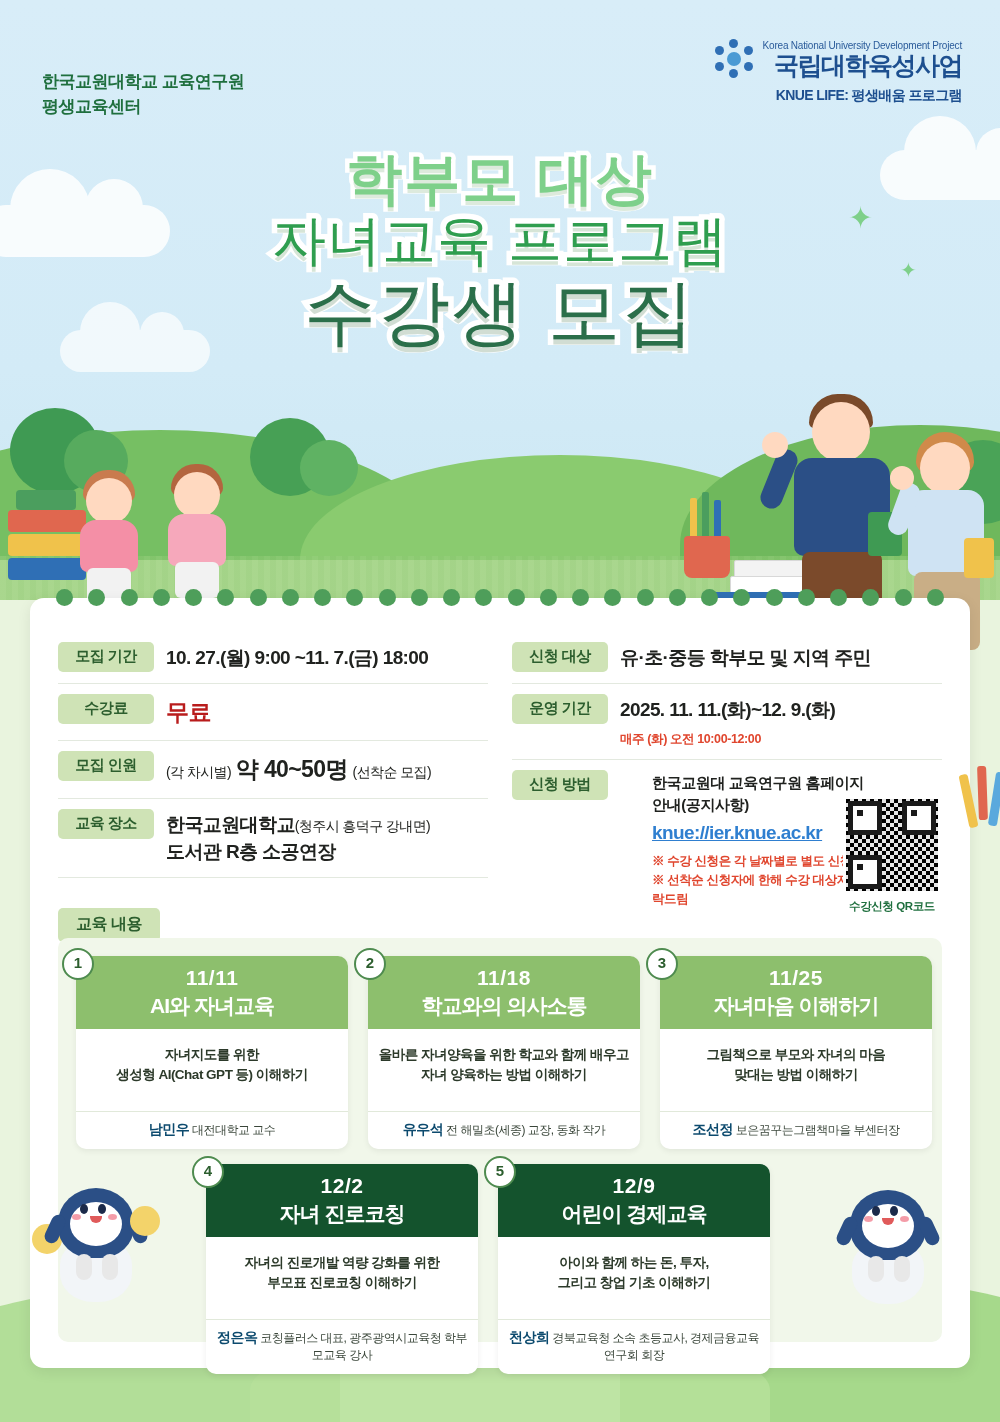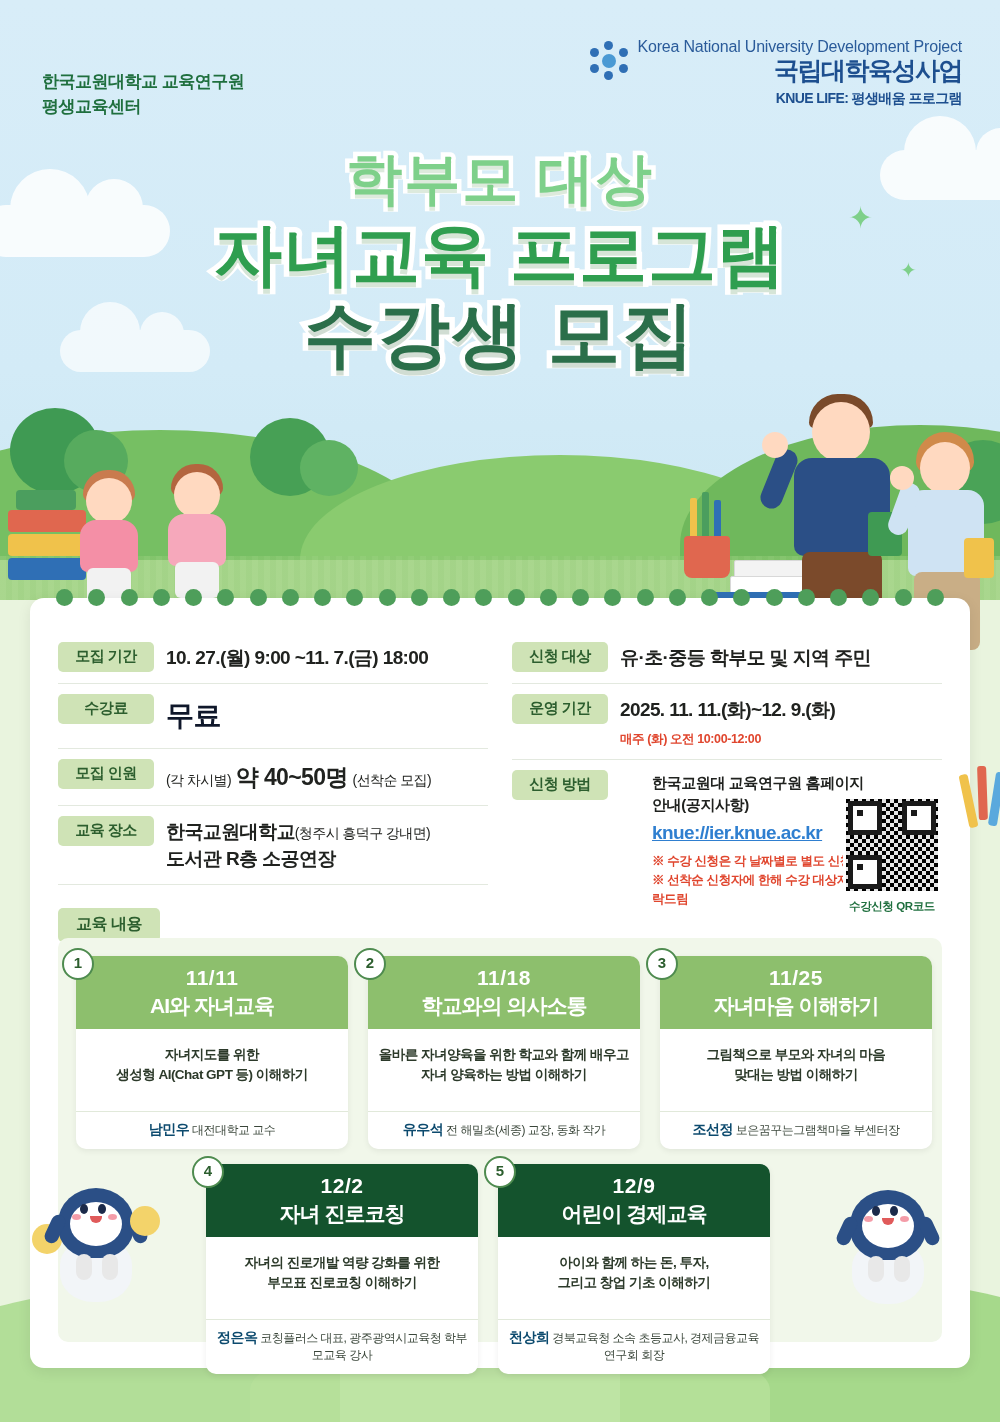--- a/index.html
+++ b/index.html
@@ -121,21 +121,21 @@
     border-radius: 50%;
   }
   .km-c { width: 14px; height: 14px; left: 14px; top: 14px; background:#4a9ad4 !important;}
   .km-1 { width: 9px; height: 9px; left: 16px; top: 1px; }
   .km-2 { width: 9px; height: 9px; left: 31px; top: 8px; }
   .km-3 { width: 9px; height: 9px; left: 31px; top: 24px; }
   .km-4 { width: 9px; height: 9px; left: 16px; top: 31px; }
   .km-5 { width: 9px; height: 9px; left: 2px; top: 24px; }
   .km-6 { width: 9px; height: 9px; left: 2px; top: 8px; }
   .knue-en {
-    font-size: 16px;
+    font-size: 10px;
     color: #2a5b9a;
     letter-spacing: -0.2px;
     margin-bottom: 2px;
   }
   .knue-kr {
     font-size: 25px;
     font-weight: bold;
     color: #1d4f8f;
     letter-spacing: -1.5px;
     line-height: 1;
@@ -158,34 +158,33 @@
     font-size: 56px;
     font-weight: bold;
     color: #7ed08a;
     letter-spacing: 2px;
     -webkit-text-stroke: 9px #ffffff;
     paint-order: stroke fill;
     line-height: 1.1;
     text-shadow: 0 4px 0 rgba(120,170,120,.25);
   }
   .title-2 {
-    margin-top: 6px;
-    font-size: 68px;
-    font-weight: bold;
+    font-size: 54px;
+    font-weight: normal;
     color: #2f9e4f;
     letter-spacing: 1px;
     -webkit-text-stroke: 11px #ffffff;
     paint-order: stroke fill;
     line-height: 1.12;
     text-shadow: 0 5px 0 rgba(90,150,95,.25);
   }
   .title-3 {
     margin-top: 2px;
     font-size: 72px;
-    font-weight: bold;
+    font-weight: normal;
     color: #2b6f4a;
     letter-spacing: 2px;
     -webkit-text-stroke: 11px #ffffff;
     paint-order: stroke fill;
     line-height: 1.12;
     text-shadow: 0 5px 0 rgba(70,120,80,.25);
   }
   .sparkle {
     position: absolute;
     color: #7ed08a;
@@ -297,21 +296,21 @@
   }
   .val {
     font-size: 19px;
     font-weight: bold;
     color: #20221f;
     letter-spacing: -0.6px;
     line-height: 1.45;
     padding-top: 2px;
   }
   .val .sm { font-size: 14px; font-weight: normal; }
-  .val .free { color: #0f172a; font-size: 28px; text-align: center; }
+  .val .free { color: #b91c1c; font-size: 23px; text-align: center; }
   .val .num { font-size: 23px; }
   .val .link { color: #2f7fd0; font-weight: bold; font-size: 19px; }
   .note { font-size: 12.5px; color: #e0462e; font-weight: bold; line-height:1.5; letter-spacing:-0.4px;}
   .val-normal { font-size: 15px; font-weight: bold; color:#20221f; letter-spacing:-0.4px;}
 
   .qr-wrap {
     position: absolute;
     right: 26px; top: 198px;
     width: 104px;
     text-align: center;

